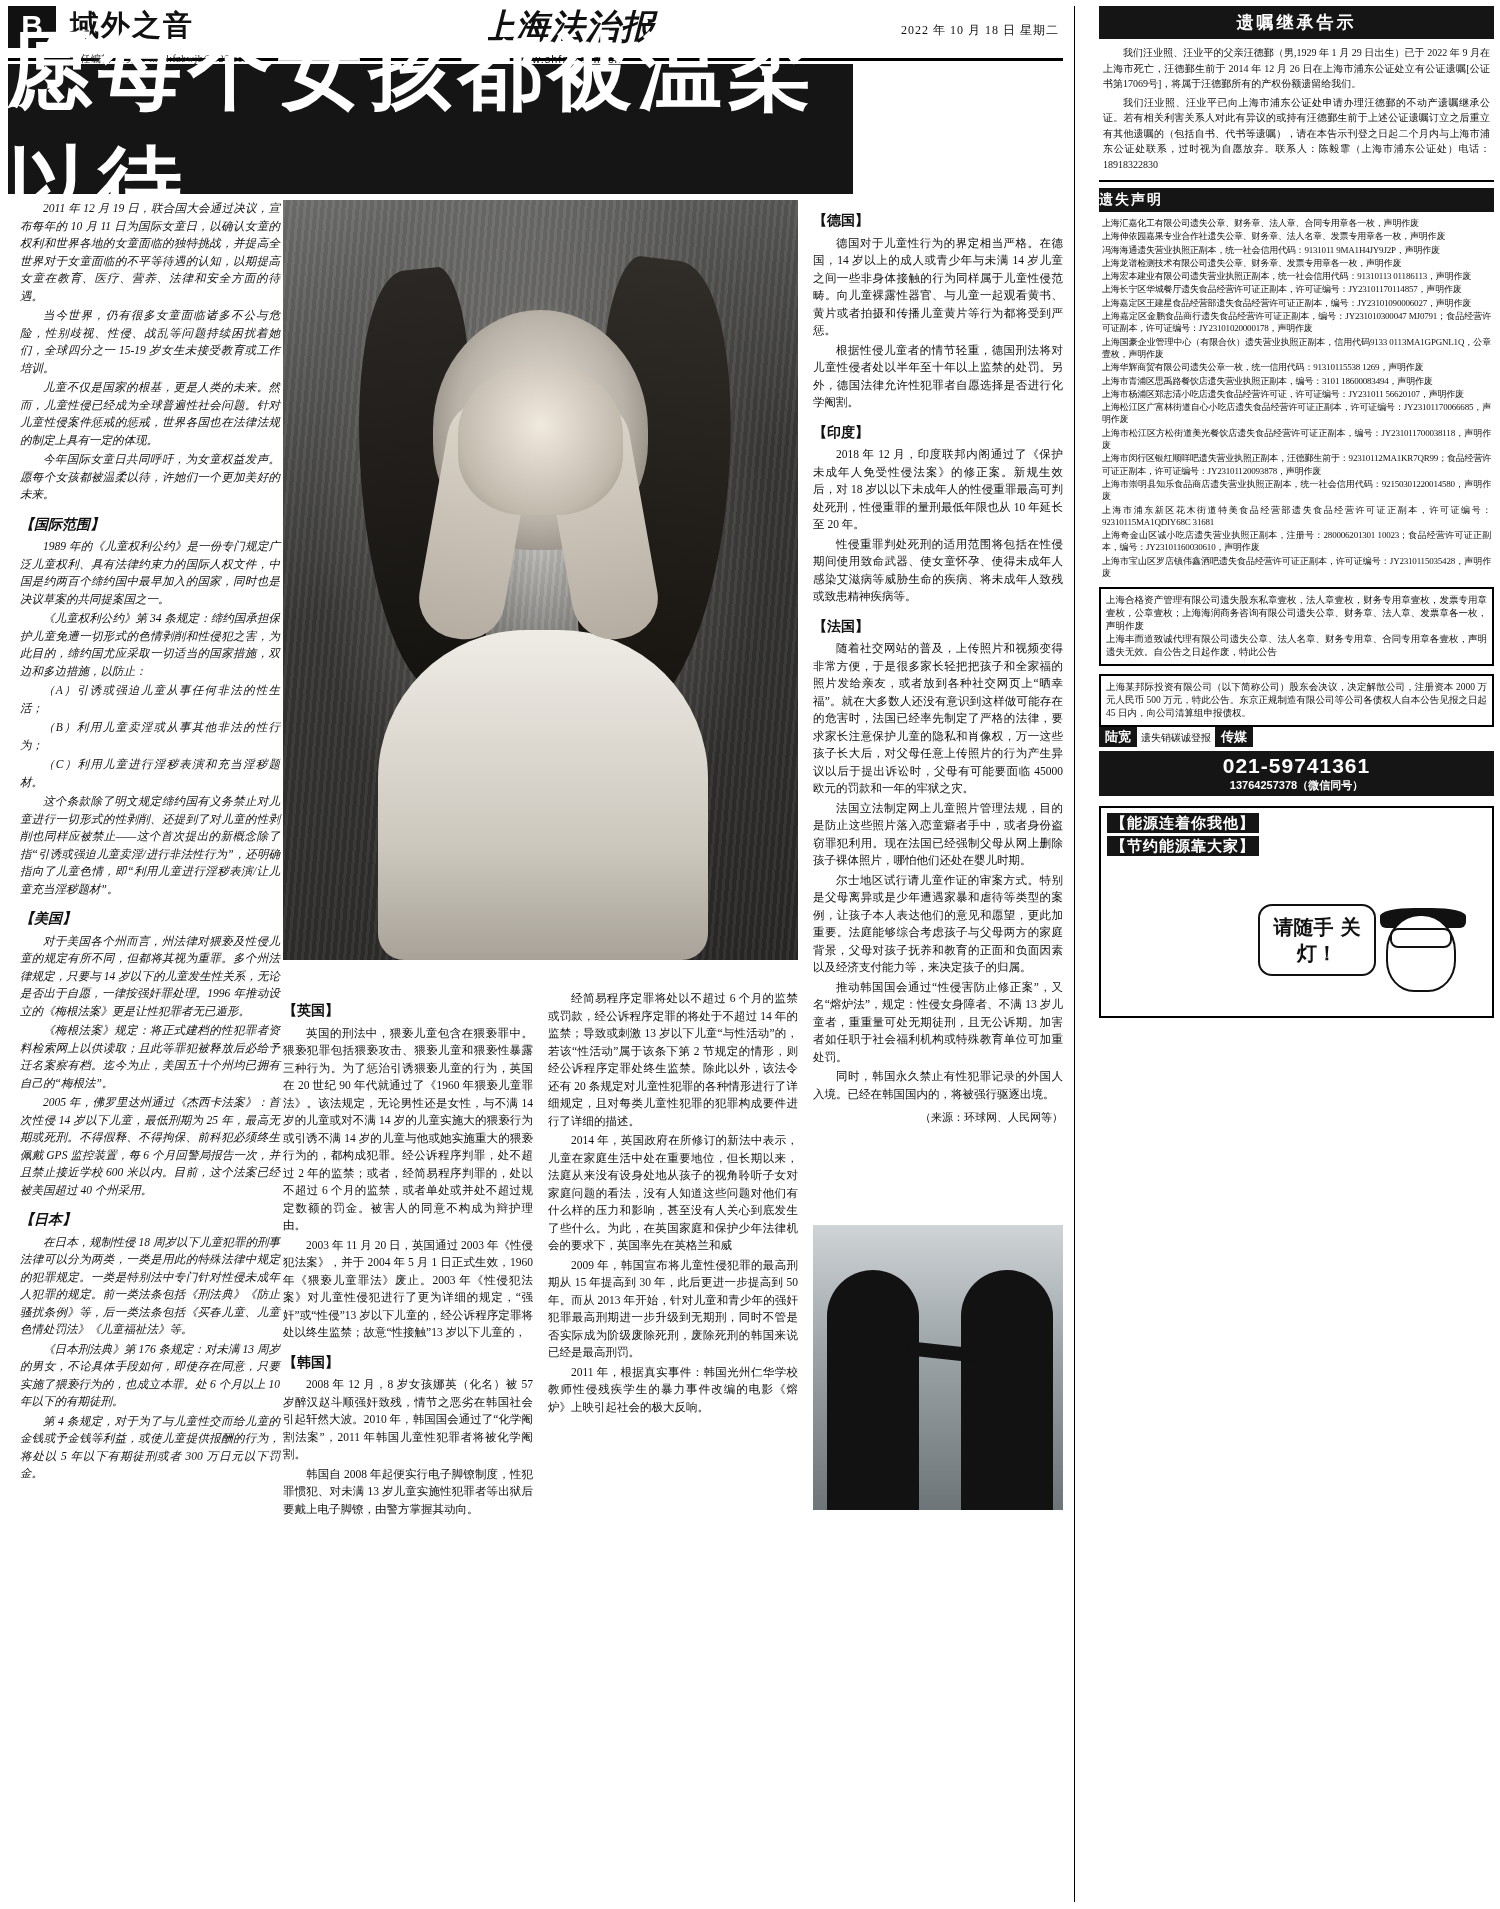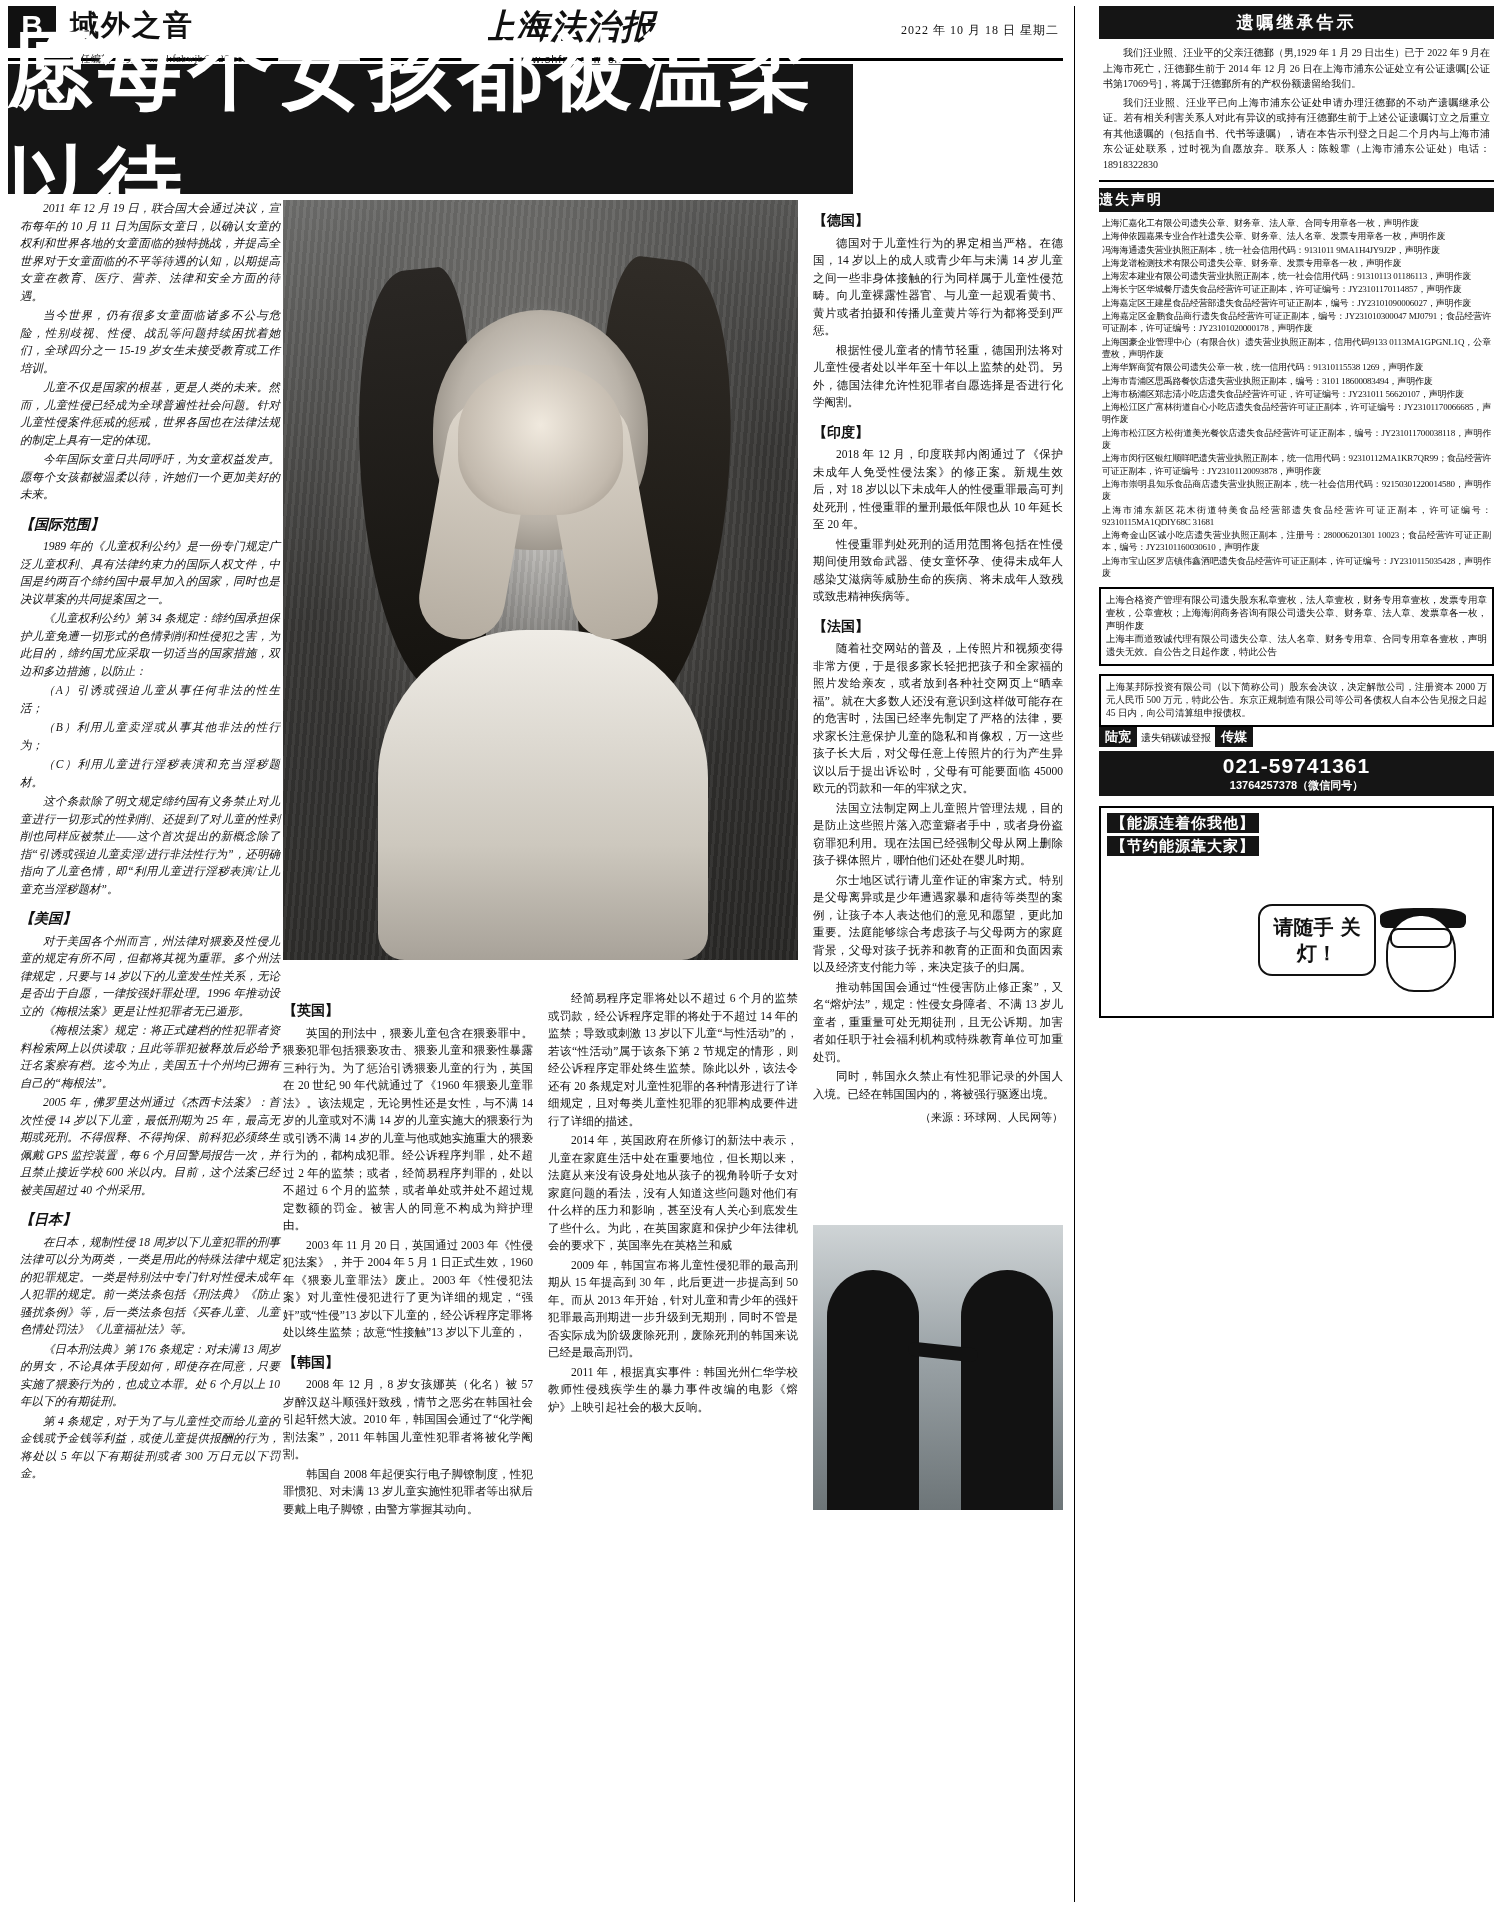--- a/index.html
+++ b/index.html
@@ -474,21 +474,21 @@
         <div>上海宏本建业有限公司遗失营业执照正副本，统一社会信用代码：91310113 01186113，声明作废</div>
         <div>上海长宁区华城餐厅遗失食品经营许可证正副本，许可证编号：JY23101170114857，声明作废</div>
         <div>上海嘉定区王建星食品经营部遗失食品经营许可证正副本，编号：JY23101090006027，声明作废</div>
         <div>上海嘉定区金鹏食品商行遗失食品经营许可证正副本，编号：JY231010300047 MJ0791；食品经营许可证副本，许可证编号：JY23101020000178，声明作废</div>
         <div>上海国豪企业管理中心（有限合伙）遗失营业执照正副本，信用代码9133 0113MA1GPGNL1Q，公章壹枚，声明作废</div>
         <div>上海华辉商贸有限公司遗失公章一枚，统一信用代码：91310115538 1269，声明作废</div>
         <div>上海市青浦区思禹路餐饮店遗失营业执照正副本，编号：3101 18600083494，声明作废</div>
         <div>上海市杨浦区郑志清小吃店遗失食品经营许可证，许可证编号：JY231011 56620107，声明作废</div>
         <div>上海松江区广富林街道自心小吃店遗失食品经营许可证正副本，许可证编号：JY23101170066685，声明作废</div>
         <div>上海市松江区方松街道美光餐饮店遗失食品经营许可证正副本，编号：JY231011700038118，声明作废</div>
-        <div>上海市闵行区银红顺咩吧遗失营业执照正副本，统一信用代码：92310112MA1KR7QR99；食品经营许可证正副本，许可证编号：JY23101120093878，声明作废</div>
+        <div>上海市闵行区银红顺咩吧遗失营业执照正副本，汪德鄞生前于：92310112MA1KR7QR99；食品经营许可证正副本，许可证编号：JY23101120093878，声明作废</div>
         <div>上海市崇明县知乐食品商店遗失营业执照正副本，统一社会信用代码：92150301220014580，声明作废</div>
         <div>上海市浦东新区花木街道特美食品经营部遗失食品经营许可证正副本，许可证编号：92310115MA1QDIY68C 31681</div>
         <div>上海奇金山区诚小吃店遗失营业执照正副本，注册号：280006201301 10023；食品经营许可证正副本，编号：JY23101160030610，声明作废</div>
         <div>上海市宝山区罗店镇伟鑫酒吧遗失食品经营许可证正副本，许可证编号：JY2310115035428，声明作废</div>
       </div>
     <div class="ad-box" id="rail-adbox">
         <div>上海合格资产管理有限公司遗失股东私章壹枚，法人章壹枚，财务专用章壹枚，发票专用章壹枚，公章壹枚；上海海润商务咨询有限公司遗失公章、财务章、法人章、发票章各一枚，声明作废</div>
         <div>上海丰而道致诚代理有限公司遗失公章、法人名章、财务专用章、合同专用章各壹枚，声明遗失无效。自公告之日起作废，特此公告</div>
       </div>
     <div class="ad-box">

